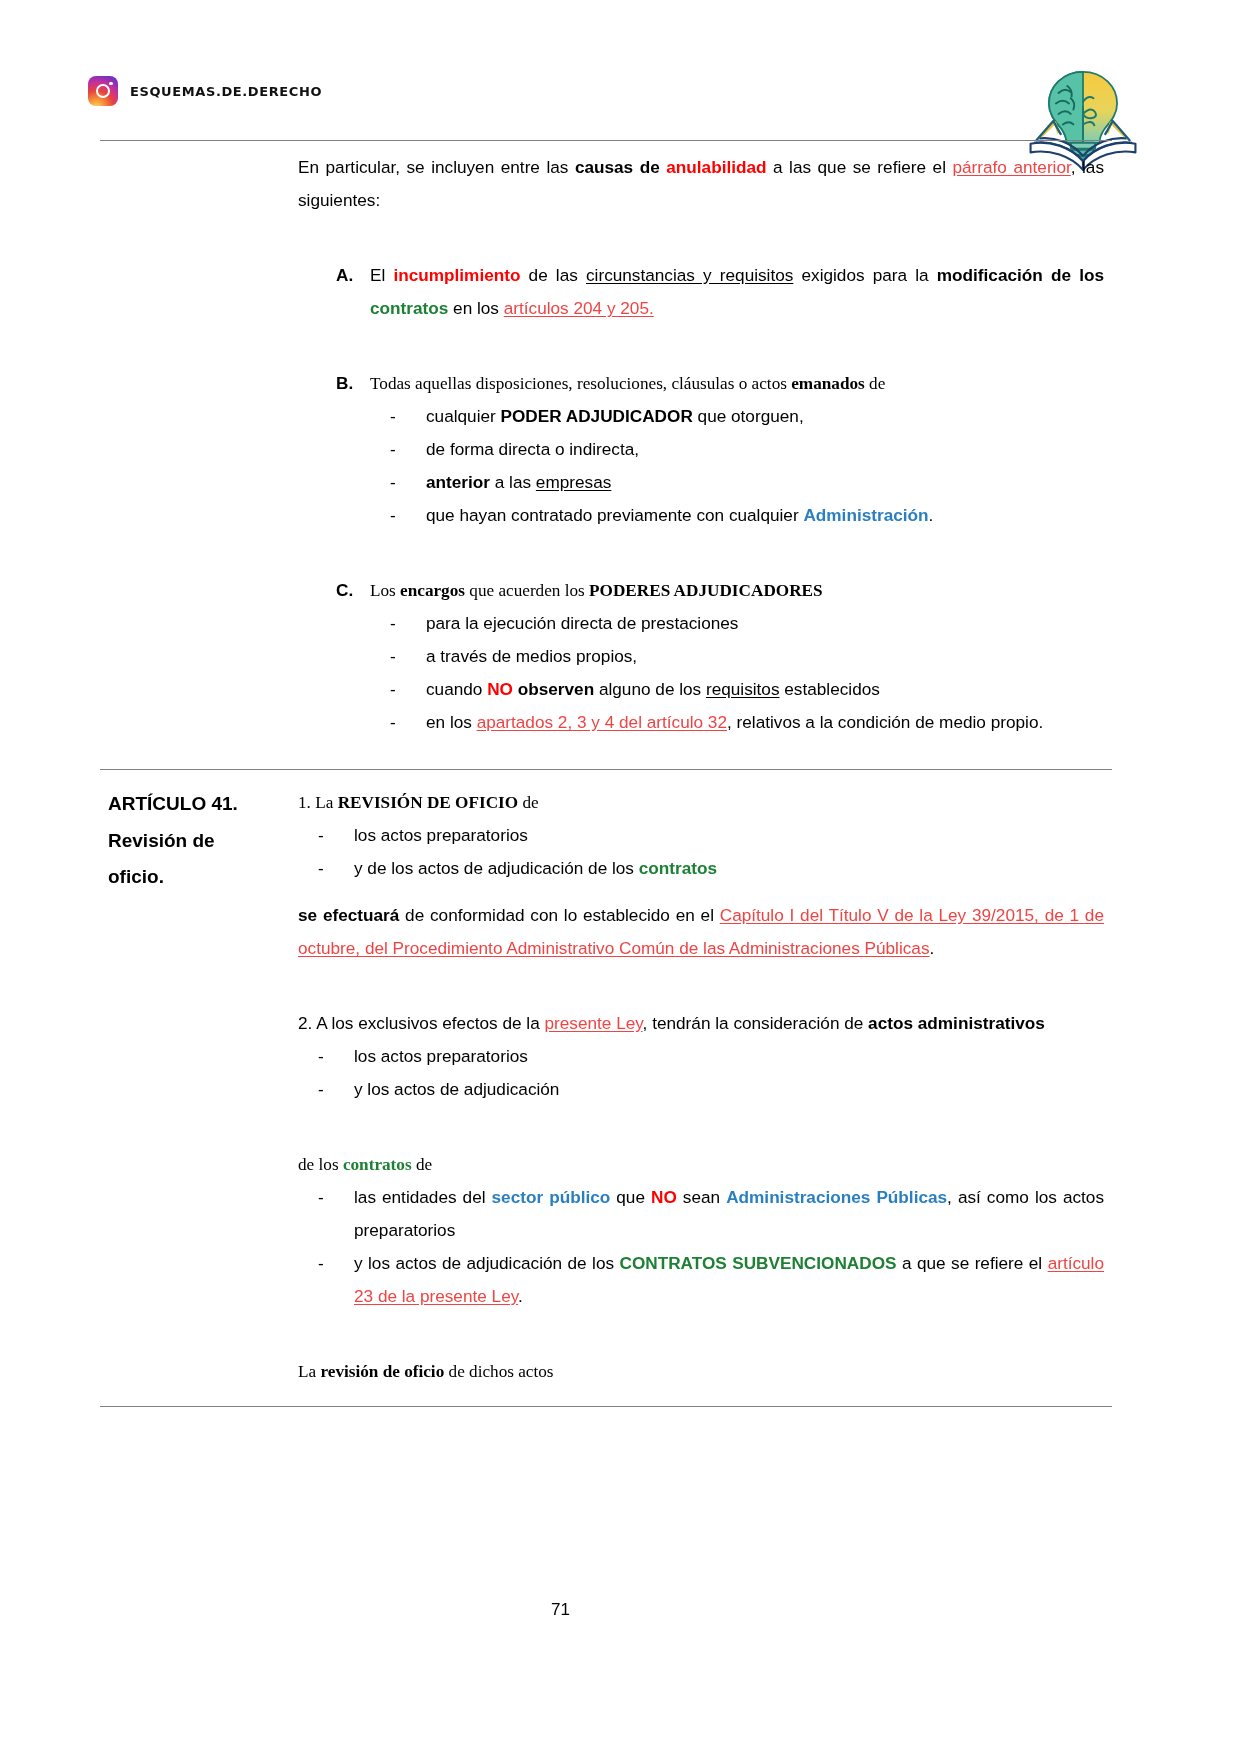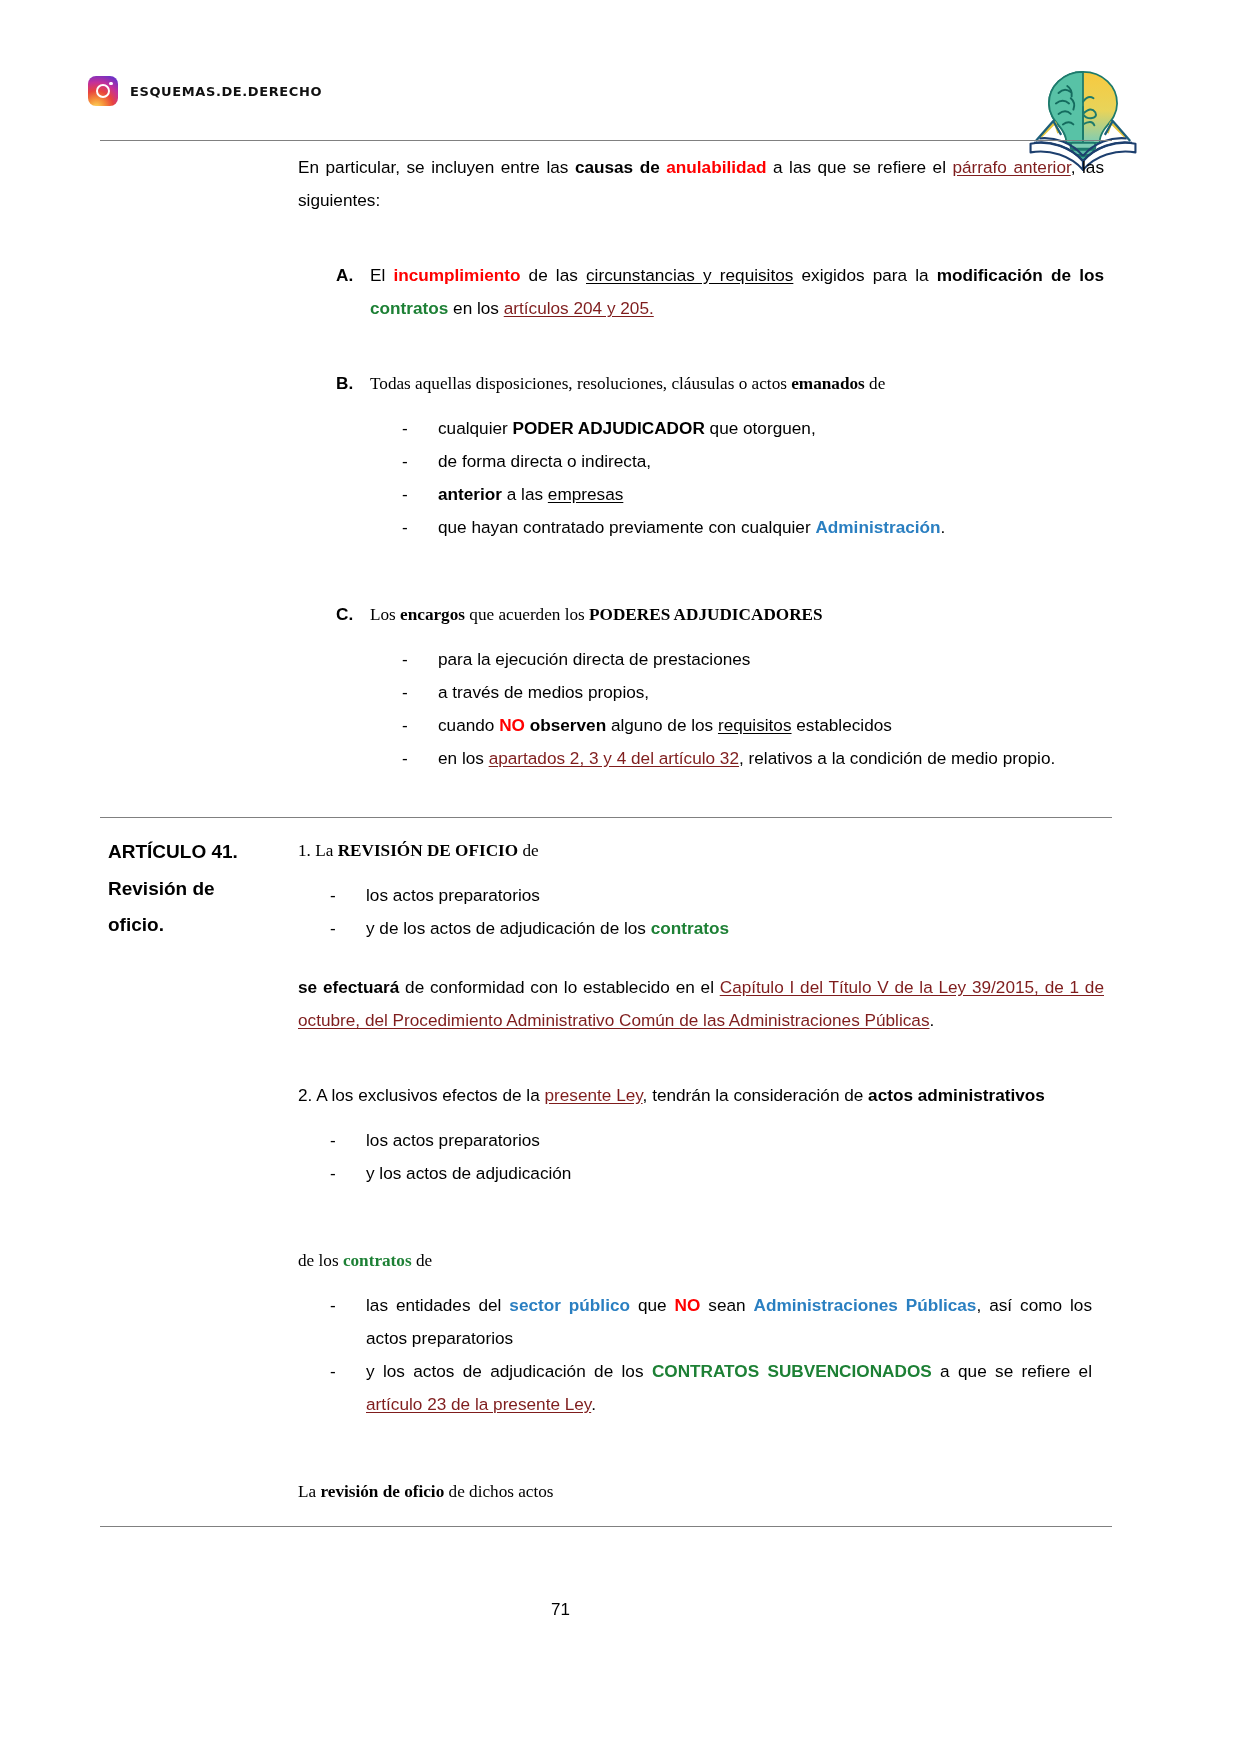--- a/index.html
+++ b/index.html
@@ -136,21 +136,21 @@
     text-justify: inter-word;
   }
   p.l { margin: 0; text-align: left; font-family: Liberation Serif, serif; }
 
   .b { font-weight: bold; }
   .red { color: #ff0000; font-weight: bold; }
   .green { color: #1d8035; font-weight: bold; }
   .blue { color: #2a7fc1; font-weight: bold; }
   .u { text-decoration: underline; text-underline-offset: 2px; }
   .link {
-    color: #7f1d1d;
+    color: #ef4444;
     text-decoration: underline;
     text-underline-offset: 2px;
   }
 
   .spacer-sm { height: 14px; }
   .spacer-md { height: 30px; }
   .spacer-lg { height: 42px; }
 
   
   ol.alpha {
@@ -167,21 +167,21 @@
     position: absolute;
     left: 38px;
     top: 0;
     font-weight: bold;
     font-size: 17.2px;
     line-height: 1.92;
   }
 
   
   ul.dash {
-    margin: 12px;
+    margin: 0;
     padding: 0;
     list-style: none;
   }
   ul.dash > li {
     position: relative;
     padding-left: 56px;
     margin: 0;
   }
   ul.dash > li::before {
     content: "-";

